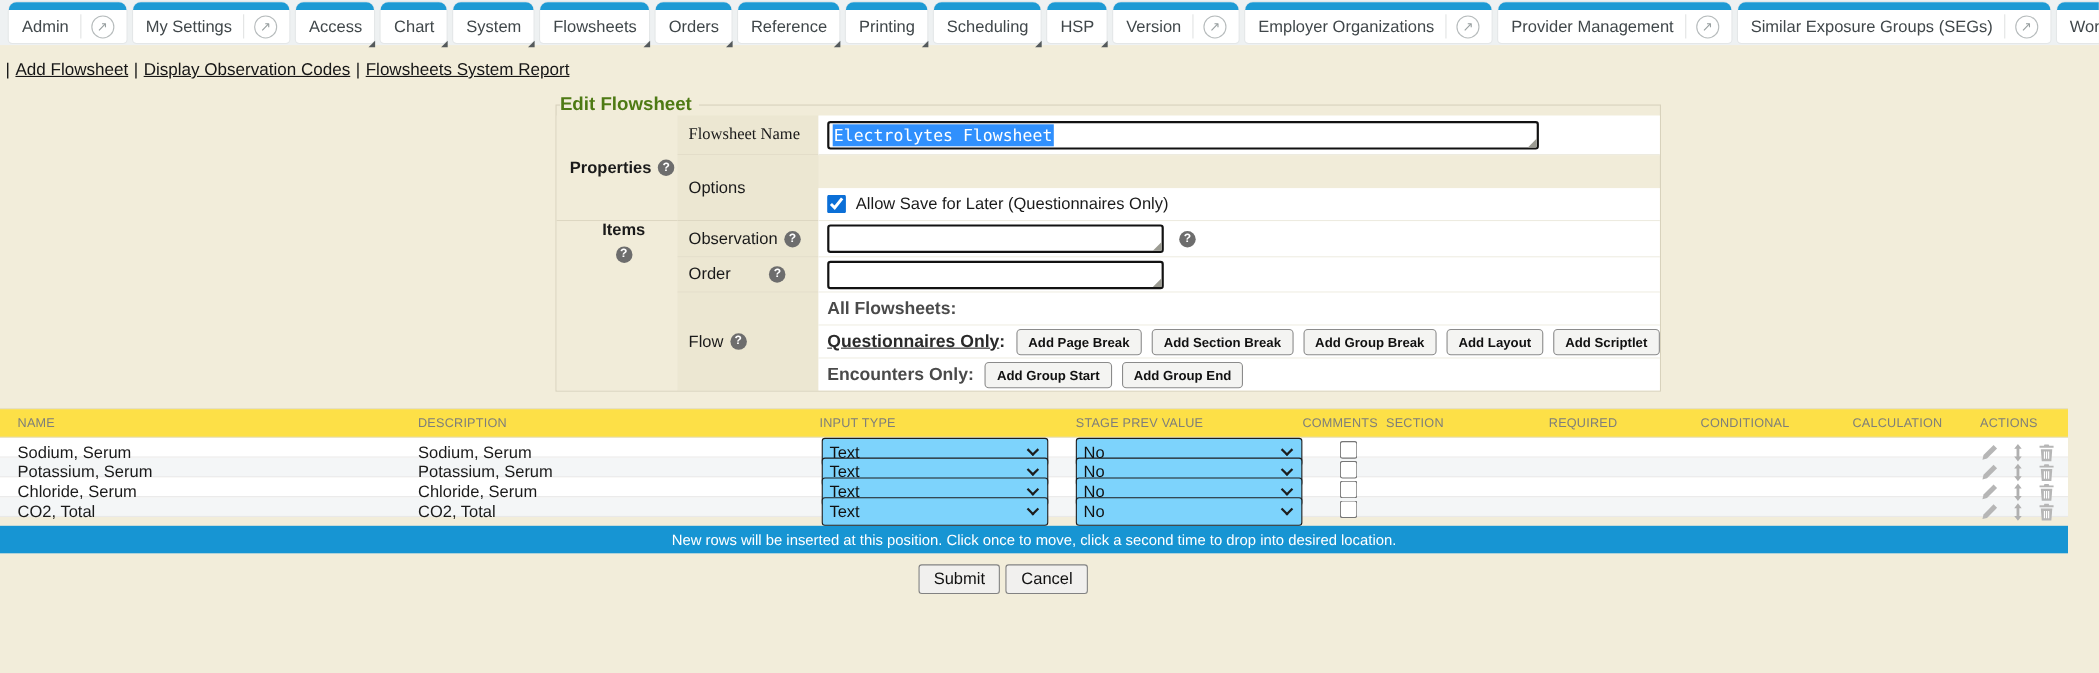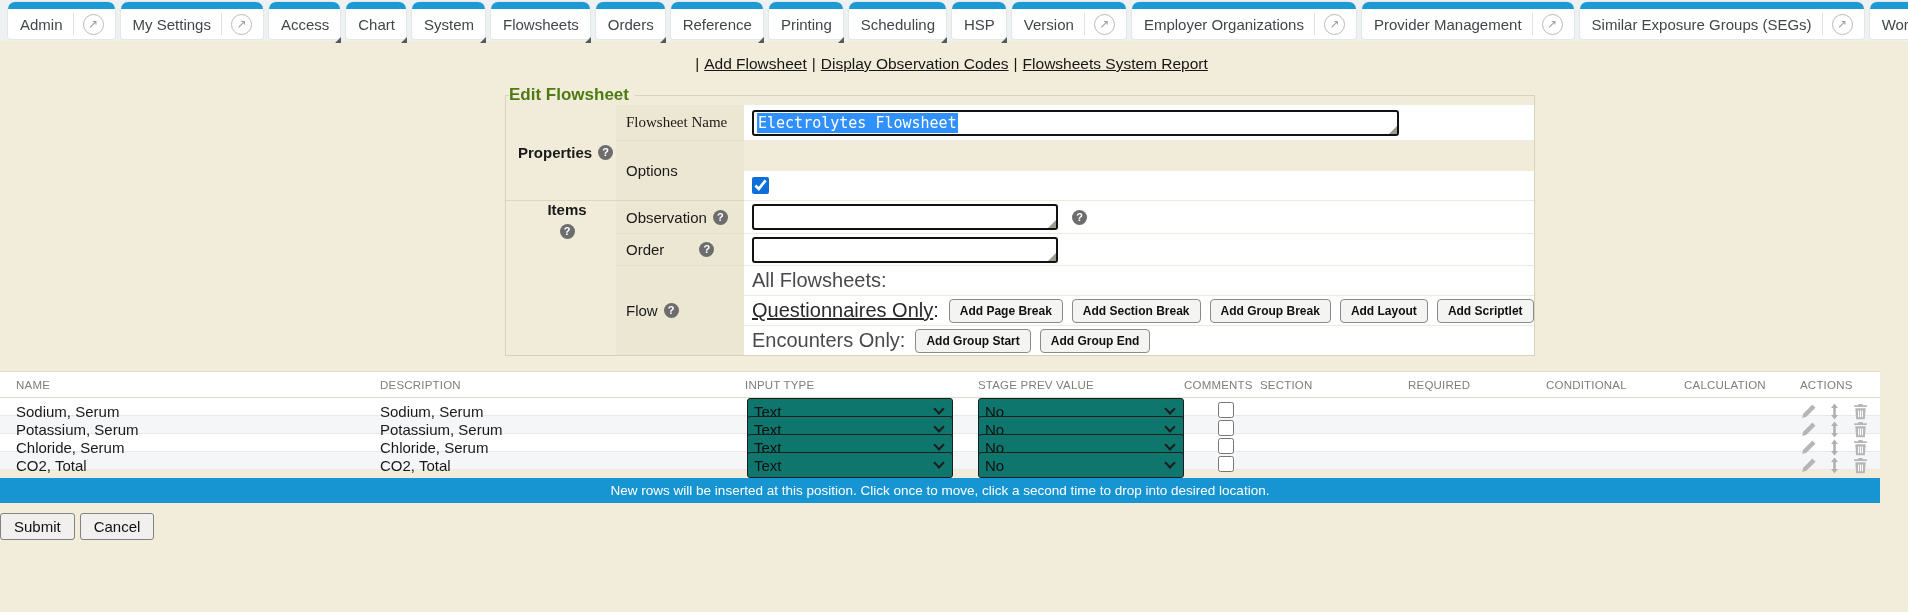--- a/index.html
+++ b/index.html
@@ -30,21 +30,21 @@
   .ext-icon {
     width:21px; height:21px; border:1px solid #b6bbbc; border-radius:50%;
     display:flex; align-items:center; justify-content:center;
     color:#99a0a1; font-size:12px; line-height:1;
   }
   .corner-icon {
     position:absolute; right:-1px; bottom:-4px; width:0; height:0;
     border-left:6px solid transparent; border-bottom:6px solid #555a5c;
   }
   
-  .links-row { text-align:center; padding:14px 10px 0 0; font-size:15.5px; height:34px; }
+  .links-row { text-align:left; padding:14px 10px 0 0; font-size:15.5px; height:34px; }
   .links-row a { color:#161616; text-decoration:underline; cursor:pointer; }
   .links-row .sep { color:#161616; margin:0 5px; }
   
   fieldset.edit-fs {
     margin:10px 0 0 505px; width:905px;
     border:1px solid #d8d2bc; background:#f1ecd9; padding:0;
   }
   fieldset.edit-fs legend {
     color:var(--legend-green,#4e7a14); font-weight:bold; font-size:17px;
     margin-left:3px; padding:0 6px 0 0;
@@ -83,69 +83,69 @@
   .text-input .resize {
     position:absolute; right:0; bottom:0; width:0; height:0;
     border-left:8px solid transparent; border-bottom:8px solid #9b9b92;
   }
   .sel-text {
     font-family:"DejaVu Sans Mono","Liberation Mono",monospace;
     font-size:15px; background:var(--sel-blue,#3090fd); color:#fff; padding:1px 1px;
   }
   .cbrow { gap:9px; }
   .cbrow input[type=checkbox]{ width:17px; height:17px; accent-color:var(--check-blue,#0b6fd7); }
-  .flow-prefix { color:#4a4a4a; font-size:20px; margin-right:10px; white-space:nowrap; }
+  .flow-prefix { color:#4a4a4a; font-size:16px; margin-right:10px; white-space:nowrap;font-weight:bold; }
   .flow-prefix.u { color:#2a2a2a; text-decoration:underline; }
   .flowrow { gap:0; }
   .btnset { display:flex; gap:9px; align-items:center; }
   button.mini {
     font-family:"Liberation Sans",sans-serif; font-size:12px; font-weight:bold;
     color:#111; background:#f4f4f2; border:1px solid #8b8b8b; border-radius:4px;
     padding:4px 10px; cursor:pointer; white-space:nowrap;
   }
   
   .grid-table { margin:15px 28px 0 0; }
   .trow {
     display:grid;
     grid-template-columns:364px 365px 233px 206px 76px 148px 138px 138px 122px 90px;
     align-items:center;
   }
   .thead {
-    height:27px; background:#ffffff; border-top:1px solid #e4e0d0;
+    height:27px; background:#fde047; border-top:1px solid #e4e0d0;
     border-bottom:1px solid #e0dccb;
   }
   .th { font-size:11.5px; color:#7e7e7a; letter-spacing:.2px; padding-left:16px;
         text-transform:uppercase; white-space:nowrap; }
   .th.actions { padding-left:10px; }
   .tdata { height:18px; background:#fff; border-bottom:1px solid #e9e9e9; font-size:15px; }
   .tdata.alt { background:#f4f6f7; }
   .td { padding-left:16px; white-space:nowrap; }
   .selwrap { position:relative; width:206px; height:26px; }
   .selwrap select {
     width:100%; height:100%; appearance:none; -webkit-appearance:none;
-    border:1.5px solid #1d1d1d; border-radius:3px; background:#0f766e;
+    border:1.5px solid #1d1d1d; border-radius:3px; background:#7dd3fc;
     font-family:"Liberation Sans",sans-serif; font-size:15px; padding:0 24px 0 6px;
     color:#111;
   }
   .selwrap .chev {
     position:absolute; right:10px; top:7px; width:8px; height:8px;
     border-right:2px solid #1d1d1d; border-bottom:2px solid #1d1d1d;
     transform:rotate(45deg); pointer-events:none;
   }
   .td-comments { padding-left:50px; }
   .td-comments input[type=checkbox]{ width:16px; height:16px; accent-color:#0b6fd7; }
   .td-actions { display:flex; gap:9px; padding-left:10px; }
   .act-icon { width:17px; height:17px; cursor:pointer; display:inline-flex; }
   
   .insert-bar {
     margin:8px 28px 0 0; height:25px; background:var(--bar-blue,#1795d3);
     color:#fff; font-size:13.5px; display:flex; align-items:center; justify-content:center;
     cursor:pointer;
   }
-  .footer-btns { margin-top:10px; width:1824px; display:flex; gap:5px; }
+  .footer-btns { margin-top:10px; width:1824px; display:flex; justify-content:center; gap:5px; }
   .footer-btns button {
     font-family:"Liberation Sans",sans-serif; font-size:15px; color:#111;
     background:#f1f0ee; border:1px solid #828282; border-radius:3px;
     padding:4px 13px; cursor:pointer;
   }
 </style>
 </head>
 <body>
 
 <nav class="navbar" id="navbar">
@@ -271,20 +271,21 @@
     </div>
 
     <div class="ccell c1">
       <div class="text-input ti-name">
         <span class="sel-text">Electrolytes Flowsheet</span>
         <i class="resize"></i>
       </div>
     </div>
     <div class="ccell c3 cbrow">
       <input type="checkbox" checked="" style="">
+      <span>Allow Save for Later (Questionnaires Only)</span>
     </div>
     <div class="ccell c4">
       <div class="text-input ti-small">
         <span></span>
         <i class="resize"></i>
       </div>
       <span class="help" style="margin-left:14px">?</span>
     </div>
     <div class="ccell c5">
       <div class="text-input ti-small">

